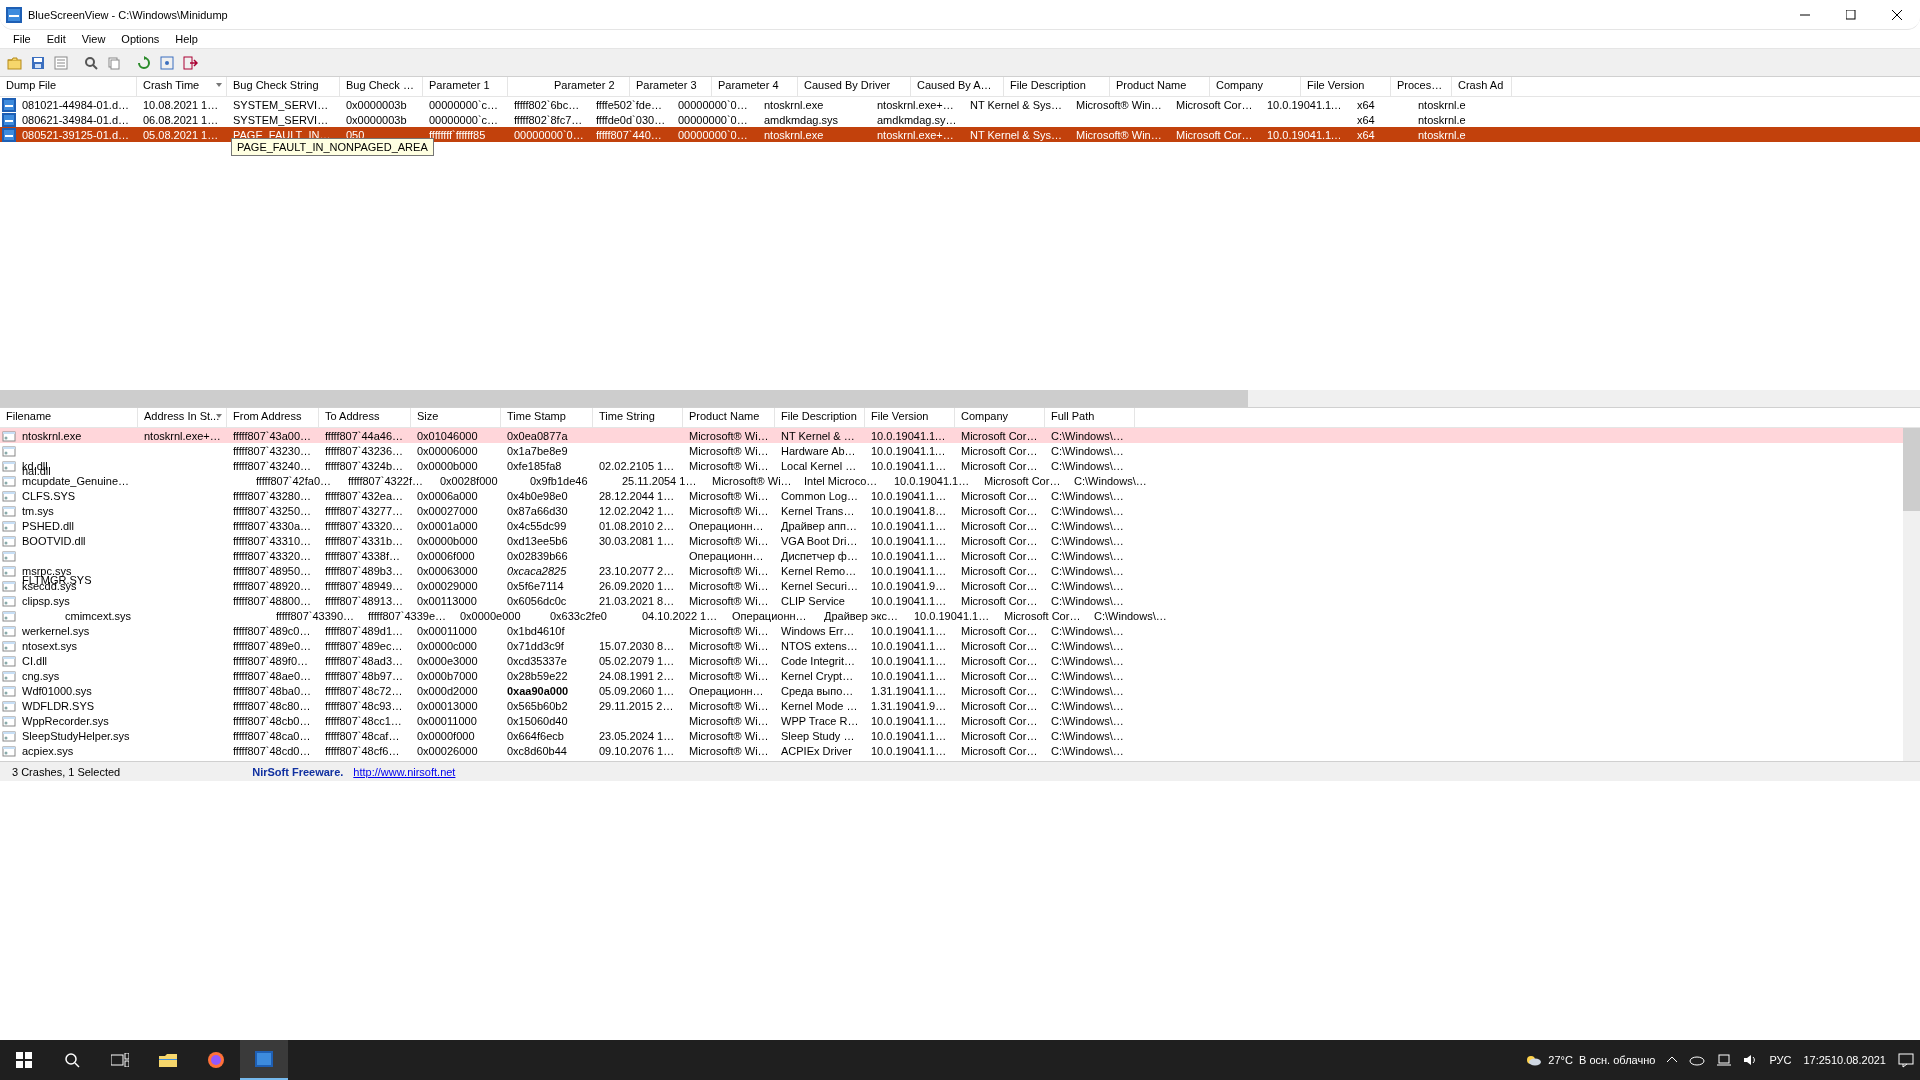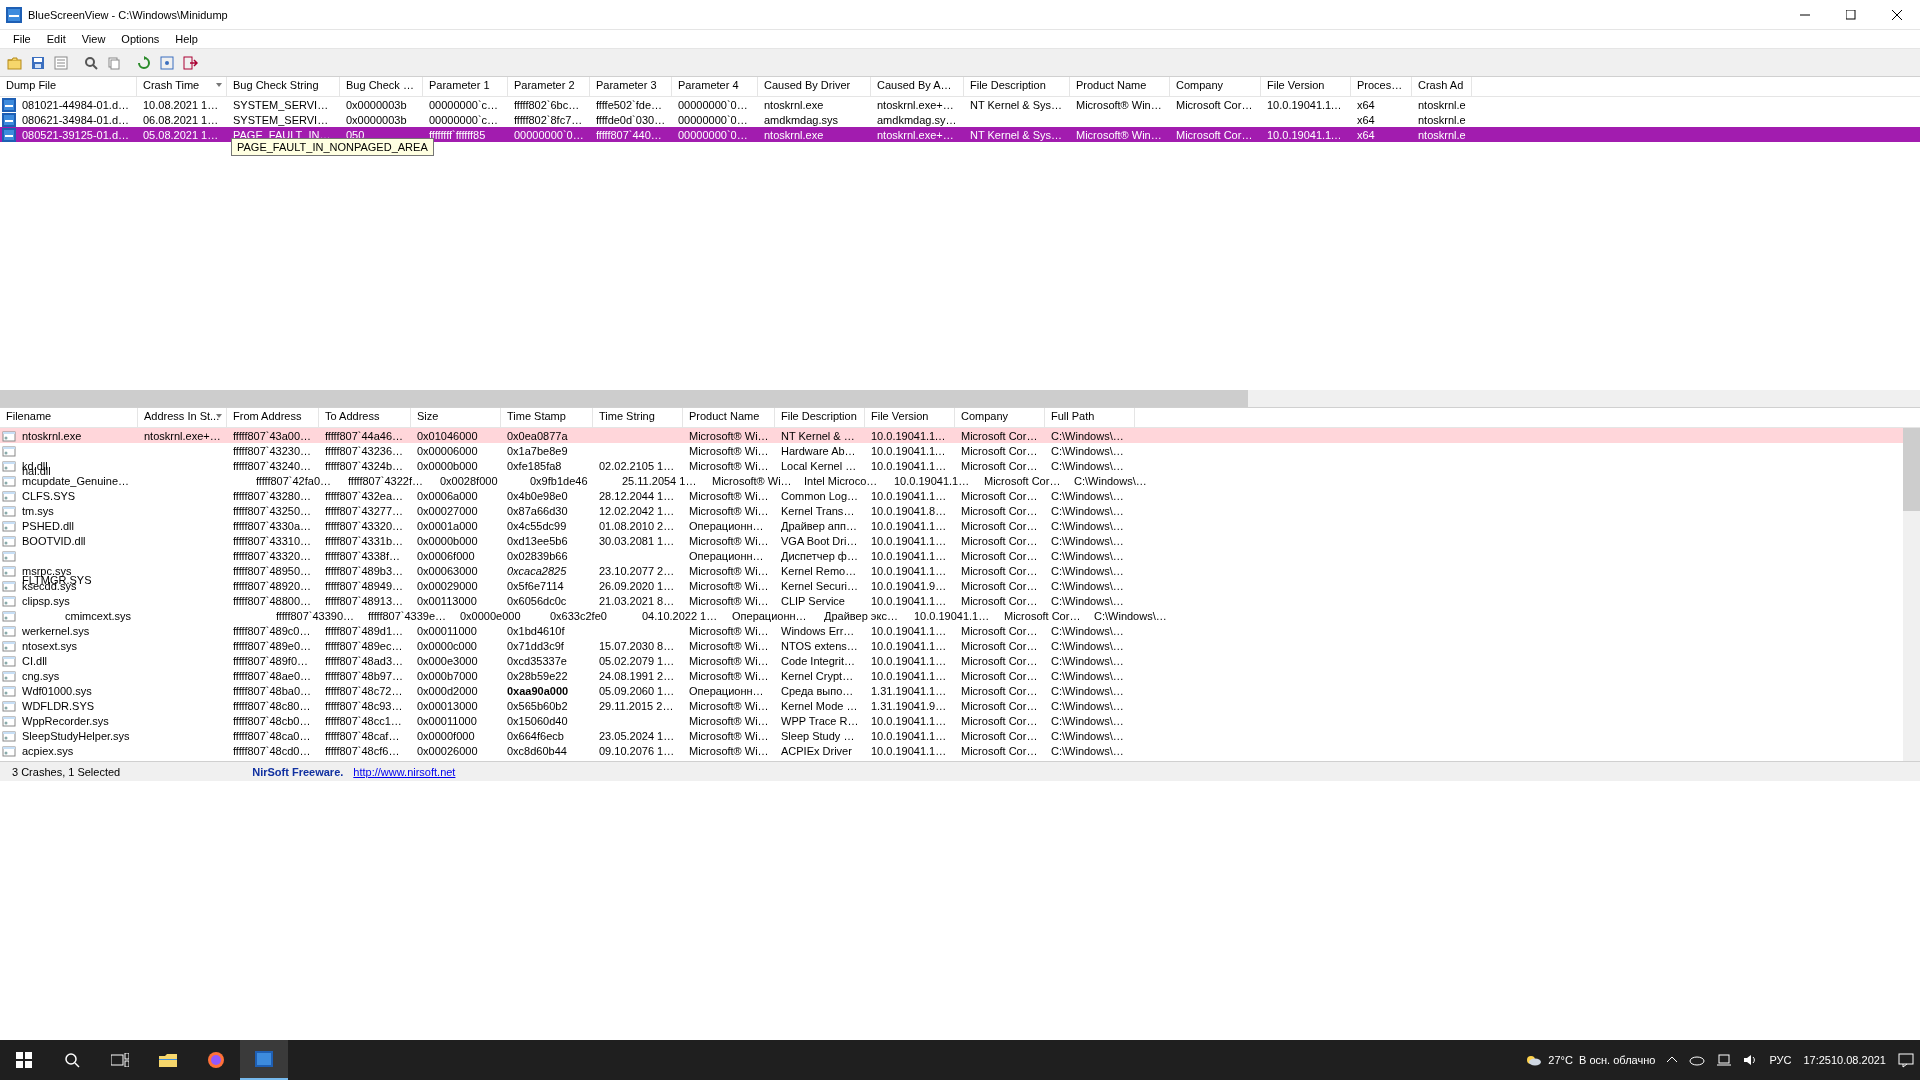--- a/index.html
+++ b/index.html
@@ -1,35 +1,35 @@
 <!DOCTYPE html>
 <html><head>
 <meta charset="utf-8">
 <style>
 * { margin:0; padding:0; box-sizing:border-box; font-family:"Segoe UI",Tahoma,sans-serif; font-size:11px; }
 html,body { width:1920px; height:1080px; overflow:hidden; background:#fff; }
-.titlebar { height:30px; background:#fff; display:flex; align-items:center; border-bottom:1px solid #e5e5e5; }
+.titlebar { height:30px; background:#fff; display:flex; align-items:center; border-bottom:1px solid #e5e5e5;border-radius:13px; }
 .titlebar .icon { width:16px; height:16px; margin:0 6px 0 6px; display:inline-block; }
 .titlebar .title { flex:0 0 auto; color:#000; }
 .titlebar .spacer { flex:1; }
 .winbtn { width:46px; height:30px; display:flex; align-items:center; justify-content:center; color:#000; }
 .menubar { height:19px; background:#fff; display:flex; align-items:center; padding:0 6px; gap:2px; border-bottom:1px solid #e5e5e5; }
 .menuitem { padding:1px 7px; }
 .toolbar { height:28px; background:#f0f0f0; display:flex; align-items:center; padding:0 4px; gap:1px; border-bottom:1px solid #d0d0d0; }
 .tbtn { width:22px; height:22px; display:flex; align-items:center; justify-content:center; border:1px solid transparent; }
 .tsep { width:6px; }
 
 .upper { height:330px; position:relative; background:#fff; overflow:hidden; }
 .lower { height:354px; position:relative; background:#fff; overflow:hidden; border-top:1px solid #d0d0d0; }
 .grid-head { height:20px; background:#fff; border-bottom:1px solid #e5e5e5; display:flex; position:relative; }
 .grid-head .col { border-right:1px solid #e5e5e5; padding:2px 6px; white-space:nowrap; overflow:hidden; text-overflow:ellipsis; font-size:11px; color:#000; position:relative; }
 .grid-body { overflow:hidden; background:#fff; }
 .row { height:15px; display:flex; align-items:center; white-space:nowrap; }
 .row .cell { padding:0 6px; white-space:nowrap; overflow:hidden; text-overflow:ellipsis; font-size:11px; }
-.row.sel { background:#a21caf; color:#fff; }
+.row.sel { background:#c2410c; color:#fff; }
 .row.hlt { background:#ffd6da; }
 .row .ricon { width:14px; height:14px; margin-left:2px; flex:0 0 auto; }
 .hscroll { height:17px; background:#f0f0f0; position:absolute; left:0; right:0; bottom:0; display:flex; align-items:center; }
 .hscroll .thumb { height:17px; background:#cdcdcd; }
 .vscroll { width:17px; background:#f0f0f0; position:absolute; top:20px; right:0; bottom:0; }
 .vscroll .thumb { width:17px; background:#cdcdcd; }
 
 .statusbar { height:20px; background:#f0f0f0; border-top:1px solid #d0d0d0; display:flex; align-items:center; padding:0 6px; font-size:11px; }
 .statusbar .seg { padding:0 6px; }
 .statusbar .link { color:#0000ee; text-decoration:underline; }
@@ -140,21 +140,21 @@
     </div>
 </div>
 
 <div class="upper">
   <div class="grid-head" id="uhead">
       <div class="col" style="width: 137px;">Dump File</div>
       <div class="col" style="width: 90px;">Crash Time<span class="sort-ind"></span></div>
       <div class="col" style="width: 113px;">Bug Check String</div>
       <div class="col" style="width: 83px;">Bug Check Code</div>
       <div class="col" style="width: 85px;">Parameter 1</div>
-      <div class="col" style="width: 82px;">Parameter 2</div>
+      <div class="col" style="width: 82px; margin-left: 40px;">Parameter 2</div>
       <div class="col" style="width: 82px;">Parameter 3</div>
       <div class="col" style="width: 86px;">Parameter 4</div>
       <div class="col" style="width: 113px;">Caused By Driver</div>
       <div class="col" style="width: 93px;">Caused By Address</div>
       <div class="col" style="width: 106px;">File Description</div>
       <div class="col" style="width: 100px;">Product Name</div>
       <div class="col" style="width: 91px;">Company</div>
       <div class="col" style="width: 90px;">File Version</div>
       <div class="col" style="width: 61px;">Processor</div>
       <div class="col" style="width: 60px;">Crash Ad</div>

